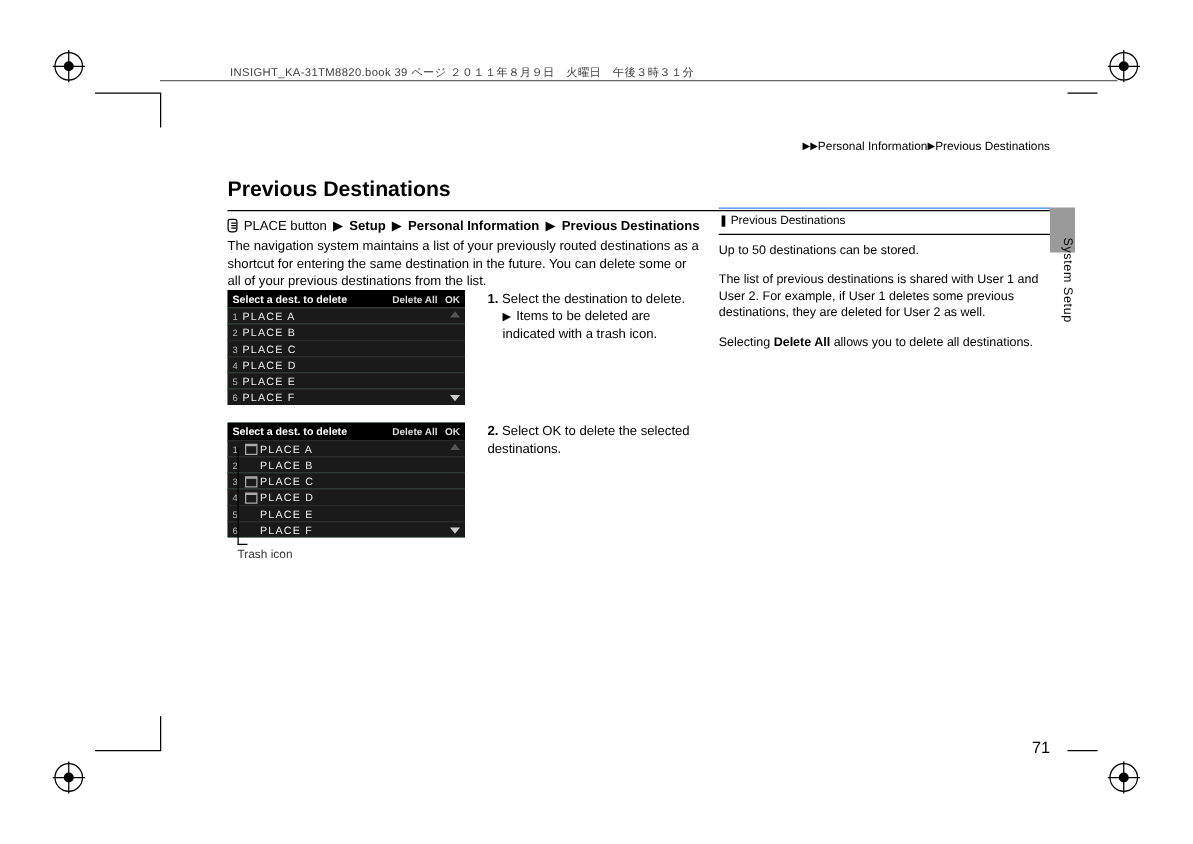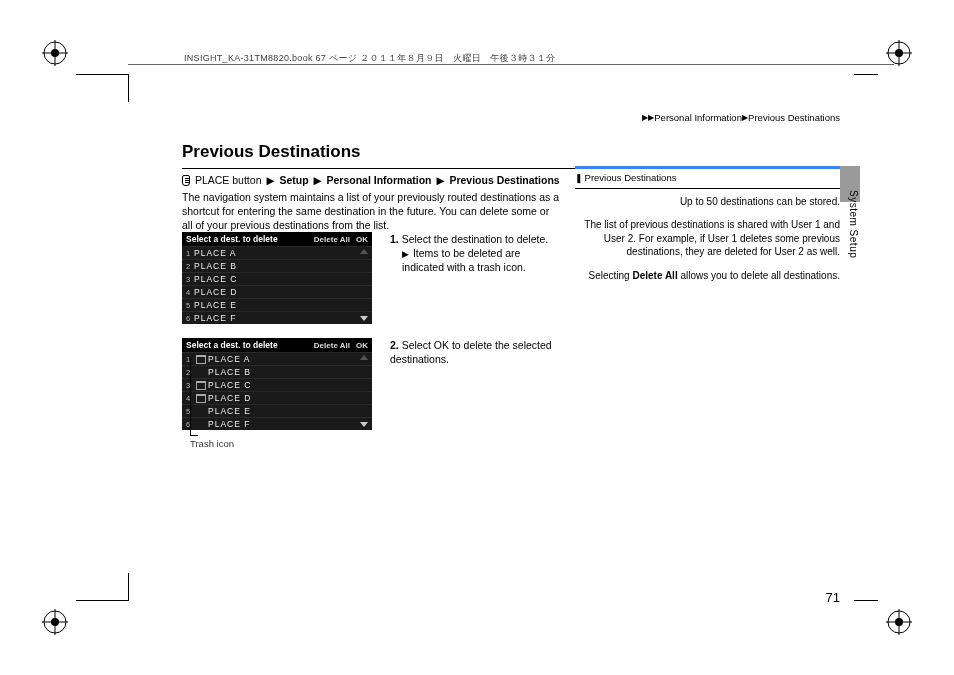--- a/index.html
+++ b/index.html
@@ -129,30 +129,30 @@
   .steps .tri { color:#000; font-size:9px; margin-right:4px;}
   
   .sidebar {
     position: absolute;
     top: 166px; left: 575px;
     width: 265px;
     font-size: 10px;
     line-height: 1.35;
   }
   .sidebar .sh {
-    border-top: 3px solid #3b82f6;
+    border-top: 1px solid #3b82f6;
     padding: 3px 0;
     font-size: 9.5px;
   }
   .sidebar .sh .sqr { font-size: 9px; margin-right: 2px;}
   .sidebar .body {
     border-top: 1px solid #000;
     padding-top: 6px;
   }
-  .sidebar p { margin-bottom: 10px; text-align: right; }
+  .sidebar p { margin-bottom: 10px; }
   .tab {
     position: absolute;
     top: 166px; left: 840px;
     width: 20px; height: 36px;
     background: #9a9a9a;
   }
   .vert-label {
     position: absolute;
     top: 190px; left: 848px;
     writing-mode: vertical-rl;
@@ -215,21 +215,21 @@
     </svg>
 </div>
 
 <div class="crop-line-h" style="top:74px;left:76px;width:52px"></div>
 <div class="crop-line-v" style="top:74px;left:128px;height:28px"></div>
 <div class="crop-line-h" style="bottom:74px;left:76px;width:52px"></div>
 <div class="crop-line-v" style="bottom:74px;left:128px;height:28px"></div>
 <div class="crop-line-h" style="top:74px;right:76px;width:24px"></div>
 <div class="crop-line-h" style="bottom:74px;right:76px;width:24px"></div>
 
-<div class="header-meta">INSIGHT_KA-31TM8820.book  67 ページ  ２０１１年８月９日　火曜日　午後３時３１分</div>
+<div class="header-meta">INSIGHT_KA-31TM8820.book  39 ページ  ２０１１年８月９日　火曜日　午後３時３１分</div>
 <div class="header-rule"></div>
 
 <div class="breadcrumb">
   <span class="tri">▶▶</span><span>Personal Information</span><span class="tri">▶</span><span>Previous Destinations</span>
 </div>
 
 <div class="title-block">
   <h1>Previous Destinations</h1>
 </div>
 

